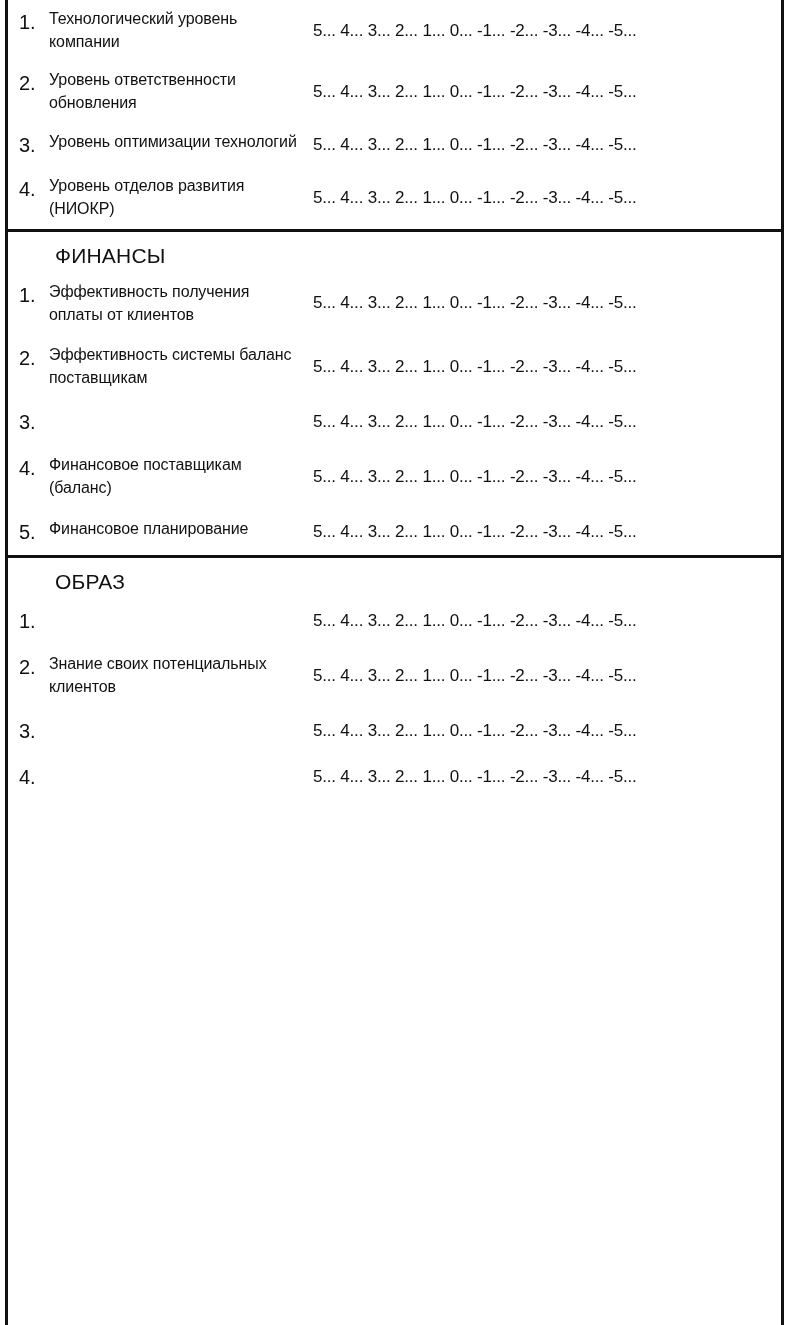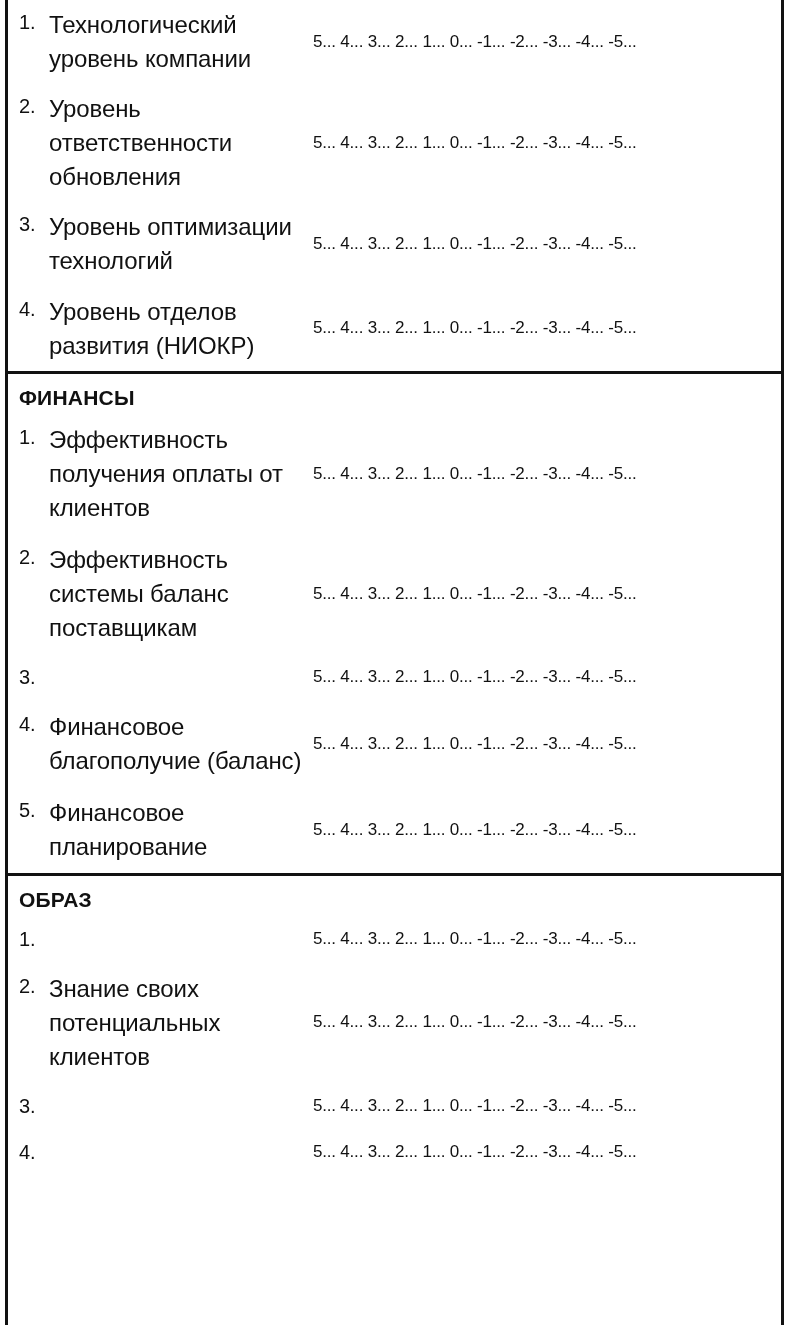--- a/index.html
+++ b/index.html
@@ -37,24 +37,25 @@
 
   .section {
     position: relative;
   }
   .section + .section {
     border-top: 3px solid #111111;
   }
 
   .section-header {
     font-size: 21px;
-    font-weight: bold;
+    font-weight: normal;
     letter-spacing: 0.2px;
     padding: 12px 0 4px 11px;
     line-height: 1.15;
+    margin-left: 36px;
   }
 
   .row {
     display: flex;
     align-items: center;
     width: 100%;
     box-sizing: border-box;
   }
 
   .row-label {
@@ -68,21 +69,21 @@
 
   .row-num {
     width: 30px;
     min-width: 30px;
     font-size: 20px;
     line-height: 1.42;
     text-align: left;
   }
 
   .row-text {
-    font-size: 24px;
+    font-size: 16px;
     line-height: 1.42;
     letter-spacing: -0.1px;
   }
 
   .row-scale {
     flex: 1;
     font-size: 17px;
     line-height: 1.2;
     letter-spacing: -0.2px;
     white-space: nowrap;
@@ -157,21 +158,21 @@
       <div class="row">
         <div class="row-label">
           <span class="row-num">3.</span>
         </div>
         <div class="row-scale">5... 4... 3... 2... 1... 0... -1... -2... -3... -4... -5...</div>
       </div>
 
       <div class="row">
         <div class="row-label">
           <span class="row-num">4.</span>
-          <span class="row-text">Финансовое благополучие (баланс)</span>
+          <span class="row-text">Финансовое поставщикам (баланс)</span>
         </div>
         <div class="row-scale">5... 4... 3... 2... 1... 0... -1... -2... -3... -4... -5...</div>
       </div>
 
       <div class="row">
         <div class="row-label">
           <span class="row-num">5.</span>
           <span class="row-text">Финансовое планирование</span>
         </div>
         <div class="row-scale">5... 4... 3... 2... 1... 0... -1... -2... -3... -4... -5...</div>

